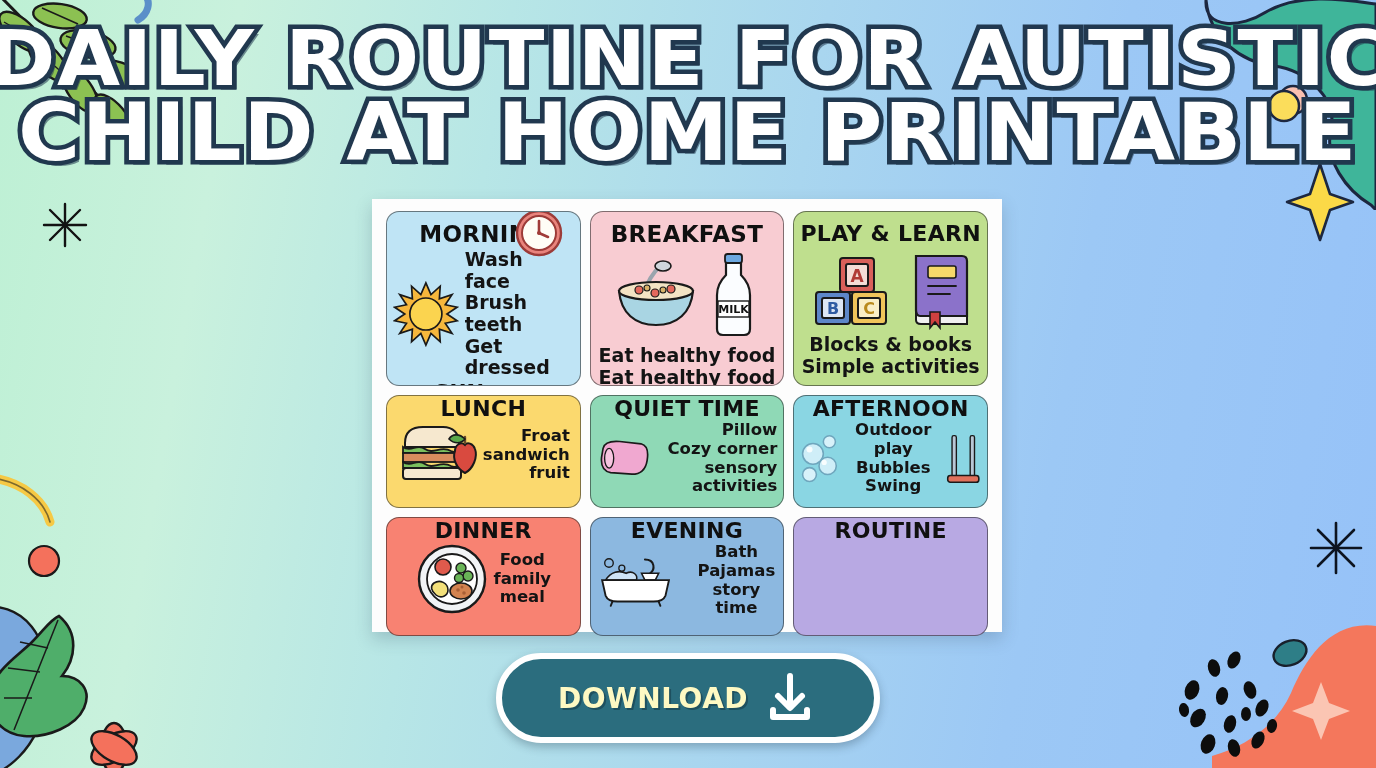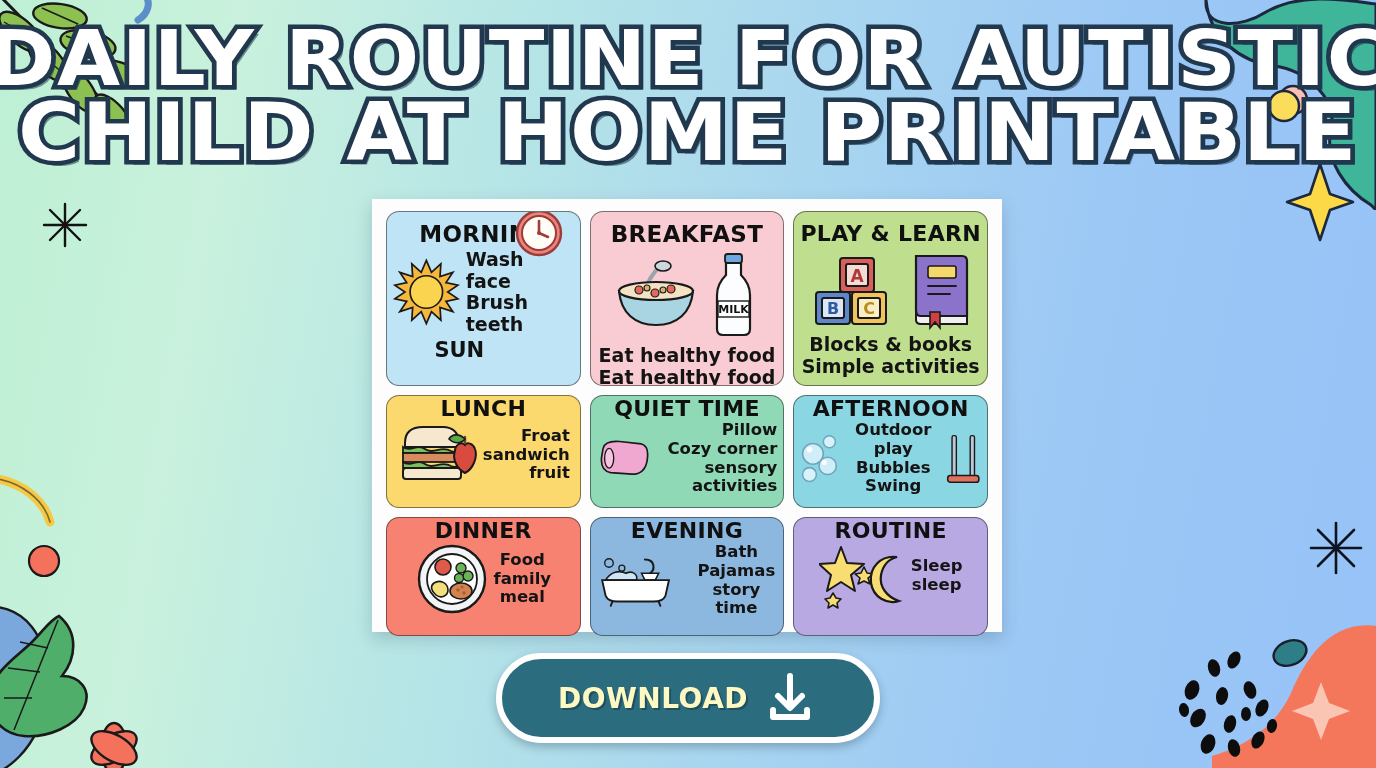--- a/index.html
+++ b/index.html
@@ -255,20 +255,21 @@
           <g fill="#f6b73c" stroke="#1a1a1a" stroke-width="2">
             <path d="M39 2 L45 16 L56 6 L55 21 L70 16 L62 28 L76 31 L64 39 L76 47 L62 50
                      L70 62 L55 57 L56 72 L45 62 L39 76 L33 62 L22 72 L23 57 L8 62 L16 50
                      L2 47 L14 39 L2 31 L16 28 L8 16 L23 21 L22 6 L33 16 Z"></path>
           </g>
           <circle cx="39" cy="39" r="19" fill="#fbd44f" stroke="#1a1a1a" stroke-width="2"></circle>
         </svg>
         <div class="lines">
           <div>Wash face</div>
           <div>Brush teeth</div>
+          <div>Get dressed</div>
         </div>
       </div>
       <div class="sub" style="margin-top:2px;margin-left:-48px;">SUN</div>
     </div>
 
     <div class="card r1 c-breakfast">
       <div class="hdr">BREAKFAST</div>
       <div class="body" style="padding-top:4px;">
         <svg width="86" height="72" viewBox="0 0 86 72">
           <path d="M48 6 C40 14 34 24 32 32" stroke="#9aa4ad" stroke-width="4" fill="none" stroke-linecap="round"></path>
@@ -438,32 +439,20 @@
         <div class="lines" style="text-align:center;">
           <div>Bath</div>
           <div>Pajamas</div>
           <div>story time</div>
         </div>
       </div>
     </div>
 
     <div class="card rc c-bedtime">
       <div class="hdr">ROUTINE</div>
-      <div class="body" style="gap:6px;">
-        <svg width="86" height="66" viewBox="0 0 86 66">
-          <path d="M22 4 L28 20 L45 21 L32 32 L36 48 L22 39 L8 48 L12 32 L0 21 L16 20 Z" fill="#f8dd72" stroke="#1a1a1a" stroke-width="2" stroke-linejoin="round"></path>
-          <path d="M45 24 L48 30 L54 31 L49 35 L51 41 L45 38 L39 41 L41 35 L36 31 L42 30 Z" fill="#f8dd72" stroke="#1a1a1a" stroke-width="1.6" stroke-linejoin="round"></path>
-          <path d="M14 50 L17 55 L22 56 L18 60 L19 65 L14 62 L9 65 L10 60 L6 56 L11 55 Z" fill="#f8dd72" stroke="#1a1a1a" stroke-width="1.5" stroke-linejoin="round"></path>
-          <path d="M78 14 C62 12 50 24 52 40 C54 54 68 62 80 58 C68 54 60 44 62 32 C64 22 70 16 78 14 Z" fill="#f8dd72" stroke="#1a1a1a" stroke-width="2.2"></path>
-        </svg>
-        <div class="lines" style="text-align:center;">
-          <div>Sleep</div>
-          <div>sleep</div>
-        </div>
-      </div>
     </div>
 
   </div>
 </div>
 
 <div class="dl-btn">
   <div class="dl-txt">
     <div>DOWNLOAD</div>
   </div>
   <svg width="56" height="56" viewBox="0 0 56 56">

